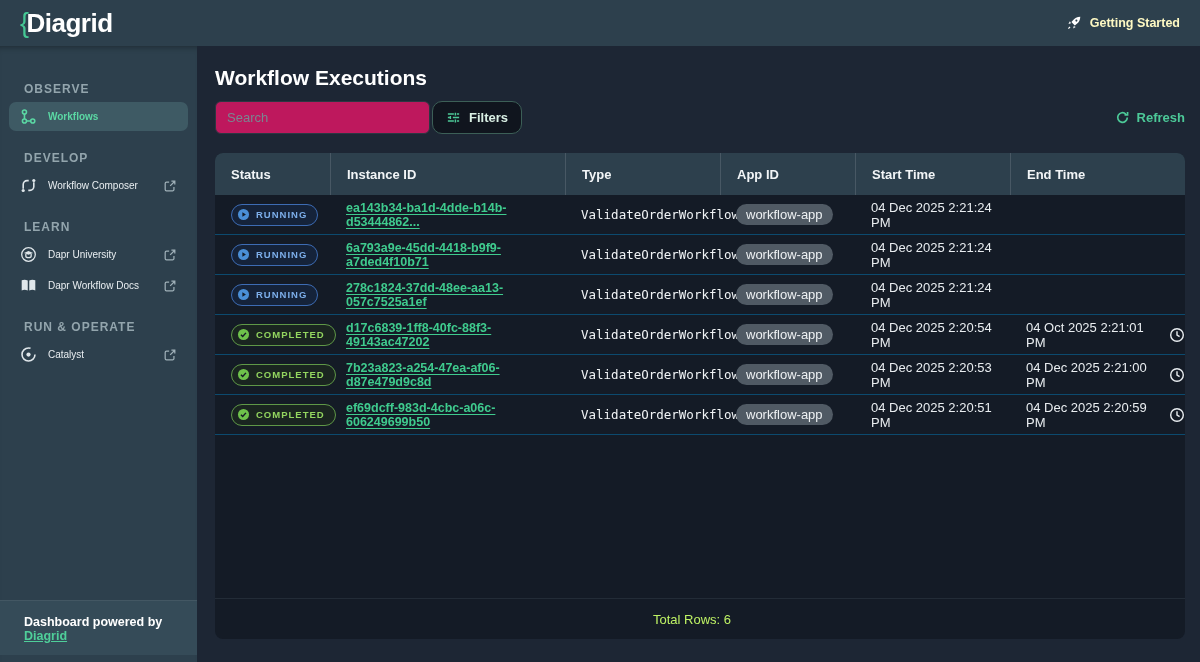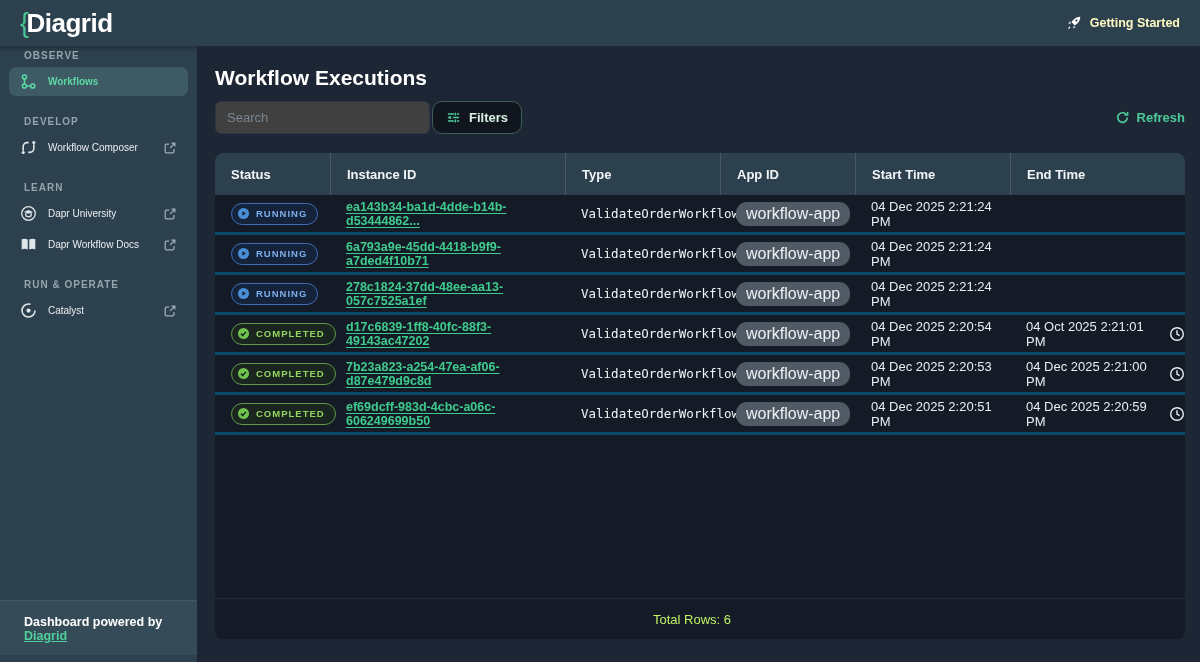--- a/index.html
+++ b/index.html
@@ -29,22 +29,22 @@
   .layout { display:flex; height:616px; }
 
   
   .sidebar {
     width:197px; background:#2d404d; flex-shrink:0;
     display:flex; flex-direction:column;
     box-shadow:inset 0 6px 6px -5px rgba(0,0,0,0.35);
   }
   .sidebar-nav { flex:1; padding-top:4px; }
   .section-label {
-    font-size:10px; font-weight:700; letter-spacing:1px;
-    color:#93a5ad; margin:0 24px 6px;
+    font-size:12px; font-weight:700; letter-spacing:1px;
+    color:#93a5ad; margin:32px 24px 6px;
   }
   .section-label.spaced { margin-top:20px; }
   .nav-item {
     height:29px; margin:2px 9px; padding:0 11px;
     display:flex; align-items:center; gap:11px;
     border-radius:7px; cursor:pointer;
     color:#e9eef1; font-size:10px; font-weight:400;
   }
   .nav-item .nav-icon { width:17px; height:17px; color:#dfe6ea; flex-shrink:0; }
   .nav-item.active { background:#3e5a64; color:#5bd8a4; font-weight:700; }
@@ -56,21 +56,21 @@
     font-size:12.5px; font-weight:700; color:#ffffff;
   }
   .sidebar-footer a { color:#4fcf9a; text-decoration:underline; cursor:pointer; }
 
   
   .main { flex:1; padding:0 15px 0 18px; position:relative; }
   .page-title { margin-top:20px; font-size:21px; font-weight:700; color:#ffffff; }
   .controls { margin-top:11px; display:flex; align-items:center; }
   .search-input {
     width:215px; height:33px;
-    background:#404040; border:1px solid #2d3642; border-radius:6px;
+    background:#be185d; border:1px solid #2d3642; border-radius:6px;
     color:#e8edf1; font-size:13px; padding:0 11px;
     font-family:"Liberation Sans", sans-serif; outline:none;
   }
   .search-input::placeholder { color:#7a8691; }
   .filters-btn {
     height:33px; margin-left:2px; padding:0 13px;
     background:#10151e; border:1px solid #3c5f57; border-radius:10px;
     display:flex; align-items:center; gap:8px; cursor:pointer;
     color:#d9efe4; font-size:13px; font-weight:700;
     font-family:"Liberation Sans", sans-serif;
@@ -95,41 +95,41 @@
     font-size:13px; font-weight:700; color:#f2f5f7;
   }
   .th + .th { border-left:1px solid rgba(255,255,255,0.13); }
   .col-status { width:115px; flex-shrink:0; }
   .col-instance { width:235px; flex-shrink:0; }
   .col-type { width:155px; flex-shrink:0; }
   .col-app { width:135px; flex-shrink:0; }
   .col-start { width:155px; flex-shrink:0; }
   .col-end { flex:1; }
   .tbody { flex-shrink:0; }
-  .trow { display:flex; height:40px; align-items:center; border-bottom:3px solid #0c4a6e; cursor:pointer; }
+  .trow { display:flex; height:40px; align-items:center; border-bottom:1px solid #0c4a6e; cursor:pointer; }
   .td { padding-left:16px; display:flex; align-items:center; }
 
   .status-badge {
     display:inline-flex; align-items:center; gap:6px;
     height:22px; padding:0 10px 0 5px; border-radius:11px;
     font-size:9.5px; font-weight:700; letter-spacing:1px;
   }
   .status-badge svg { width:13px; height:13px; }
   .status-badge.running { border:1px solid #3d6cb4; color:#7caeea; background:#15233a; }
   .status-badge.running svg { color:#4a8fd6; }
   .status-badge.completed { border:1px solid #5f9847; color:#93d55f; background:#1a2520; }
   .status-badge.completed svg { color:#6fc24b; }
 
   .instance-link {
     color:#3fcb8e; font-weight:700; font-size:12.5px;
     text-decoration:underline; text-underline-offset:2px; cursor:pointer;
   }
   .type-text { font-family:"DejaVu Sans Mono", monospace; font-size:12.5px; color:#f0f3f5; }
   .app-badge {
-    background:#505a64; color:#eef1f3; font-size:16px;
+    background:#505a64; color:#eef1f3; font-size:13px;
     padding:3px 10px; border-radius:11px;
   }
   .time-text { font-size:13px; color:#e9edf0; }
   .end-cell { gap:8px; }
   .clock { width:16px; height:16px; color:#e9edf0; flex-shrink:0; }
 
   .card-fill { flex:1; }
   .card-footer {
     height:41px; border-top:1px solid #232c37; flex-shrink:0;
     display:flex; align-items:center; justify-content:center;

